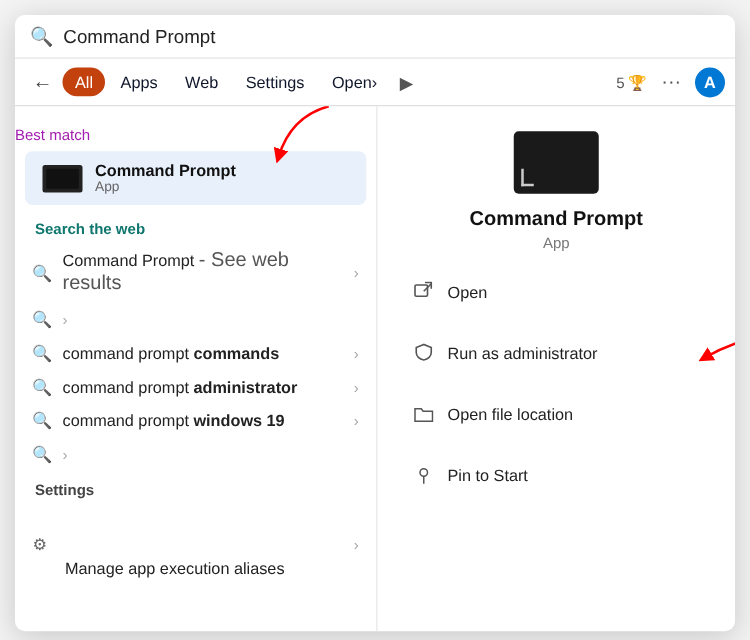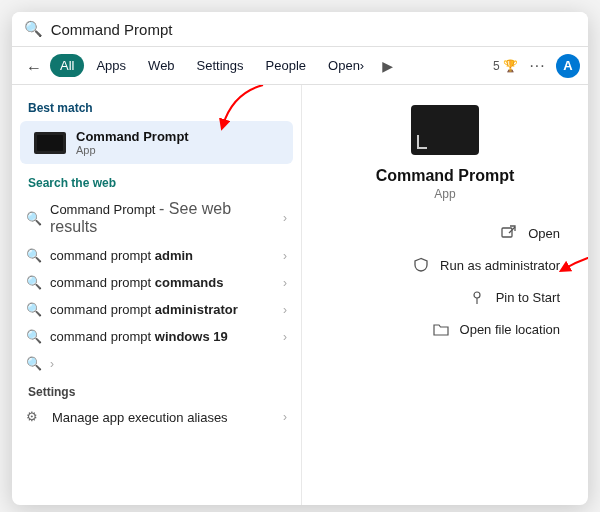--- a/index.html
+++ b/index.html
@@ -62,21 +62,21 @@
       padding: 4px 10px;
       border-radius: 4px;
       font-size: 13px;
       cursor: pointer;
       color: #0f172a;
       border: none;
       background: none;
       white-space: nowrap;
     }
     .nav-tab.active {
-      background: #0f766e;
+      background: #c2410c;
       color: #fff;
       border-radius: 12px;
     }
     .nav-more {
       background: none;
       border: none;
       cursor: pointer;
       font-size: 14px;
       color: #555;
       padding: 4px 6px;
@@ -117,23 +117,23 @@
     }
     
     .left-panel {
       width: 290px;
       padding: 10px 0;
       overflow-y: auto;
       border-right: 1px solid #e8e8e8;
     }
     .section-label {
       font-size: 12px;
-      font-weight: 700;
-      color: #0c4a6e;
-      padding: 6px 16px 4px;
+      font-weight: 400;
+      color: #a21caf;
+      padding: 6px 0 4px;
     }
     .best-match-item {
       display: flex;
       align-items: center;
       padding: 8px 14px;
       background: #e8f0fb;
       margin: 2px 8px;
       border-radius: 6px;
       cursor: pointer;
       gap: 10px;
@@ -214,20 +214,21 @@
       width: 16px;
       height: 16px;
       color: #666;
       font-size: 13px;
       flex-shrink: 0;
     }
     .settings-item-text {
       flex: 1;
       font-size: 13px;
       color: #222;
+      margin-top: 38px;
     }
     
     .right-panel {
       flex: 1;
       padding: 20px 20px;
       display: flex;
       flex-direction: column;
       align-items: center;
     }
     .app-icon-large {
@@ -259,22 +260,21 @@
     .app-detail-sub {
       font-size: 12px;
       color: #777;
       margin-bottom: 16px;
       text-align: center;
     }
     .action-list {
       width: 100%;
       display: flex;
       flex-direction: column;
-      gap: 0;
-      align-items: flex-end;
+      gap: 17px;
     }
     .action-item {
       display: flex;
       align-items: center;
       padding: 7px 8px;
       cursor: pointer;
       border-radius: 4px;
       gap: 10px;
       position: relative;
     }
@@ -302,21 +302,20 @@
     <span class="search-icon-wrap">🔍</span>
     <input class="search-input" type="text" value="Command Prompt" style="">
   </div>
 
   <div class="nav-tabs">
     <button class="nav-back">←</button>
     <button class="nav-tab active">All</button>
     <button class="nav-tab">Apps</button>
     <button class="nav-tab">Web</button>
     <button class="nav-tab">Settings</button>
-    <button class="nav-tab">People</button>
     <button class="nav-tab">Open›</button>
     <button class="nav-more">▶</button>
     <div class="nav-right">
       <span class="nav-badge">5 🏆</span>
       <span class="nav-dots">···</span>
       <div class="nav-avatar">A</div>
     </div>
   </div>
 
   <div class="main-content">
@@ -347,21 +346,20 @@
       <div class="search-result-item">
         <span class="search-result-icon">🔍</span>
         <span class="search-result-text">
           Command Prompt <span class="see-web">- See web results</span>
         </span>
         <span class="chevron-right">›</span>
       </div>
 
       <div class="search-result-item">
         <span class="search-result-icon">🔍</span>
-        <span class="search-result-text">command prompt <span class="bold">admin</span></span>
         <span class="chevron-right">›</span>
       </div>
 
       <div class="search-result-item">
         <span class="search-result-icon">🔍</span>
         <span class="search-result-text">command prompt <span class="bold">commands</span></span>
         <span class="chevron-right">›</span>
       </div>
 
       <div class="search-result-item">
@@ -424,32 +422,32 @@
                   <path d="M0,0 L6,3 L0,6 Z" fill="red"></path>
                 </marker>
               </defs>
             <path d="M68,4 Q40,8 16,22" stroke="red" stroke-width="2" fill="none" marker-end="url(#ah2)"></path>
           </svg>
         </div>
 
         <div class="action-item">
           <span class="action-item-icon">
             <svg width="16" height="16" viewBox="0 0 16 16" fill="none">
+              <path d="M1 4h5l1.5 2H15v8H1V4z" stroke="#555" stroke-width="1.2" fill="none"></path>
+            </svg>
+          </span>
+          <span class="action-item-label">Open file location</span>
+        </div>
+
+        <div class="action-item">
+          <span class="action-item-icon">
+            <svg width="16" height="16" viewBox="0 0 16 16" fill="none">
               <circle cx="8" cy="6" r="3" stroke="#555" stroke-width="1.2" fill="none"></circle>
               <path d="M8 9v6" stroke="#555" stroke-width="1.2"></path>
             </svg>
           </span>
           <span class="action-item-label">Pin to Start</span>
         </div>
 
-        <div class="action-item">
-          <span class="action-item-icon">
-            <svg width="16" height="16" viewBox="0 0 16 16" fill="none">
-              <path d="M1 4h5l1.5 2H15v8H1V4z" stroke="#555" stroke-width="1.2" fill="none"></path>
-            </svg>
-          </span>
-          <span class="action-item-label">Open file location</span>
-        </div>
-
       </div>
     </div>
   </div>
 </div>
 
 </body></html>

